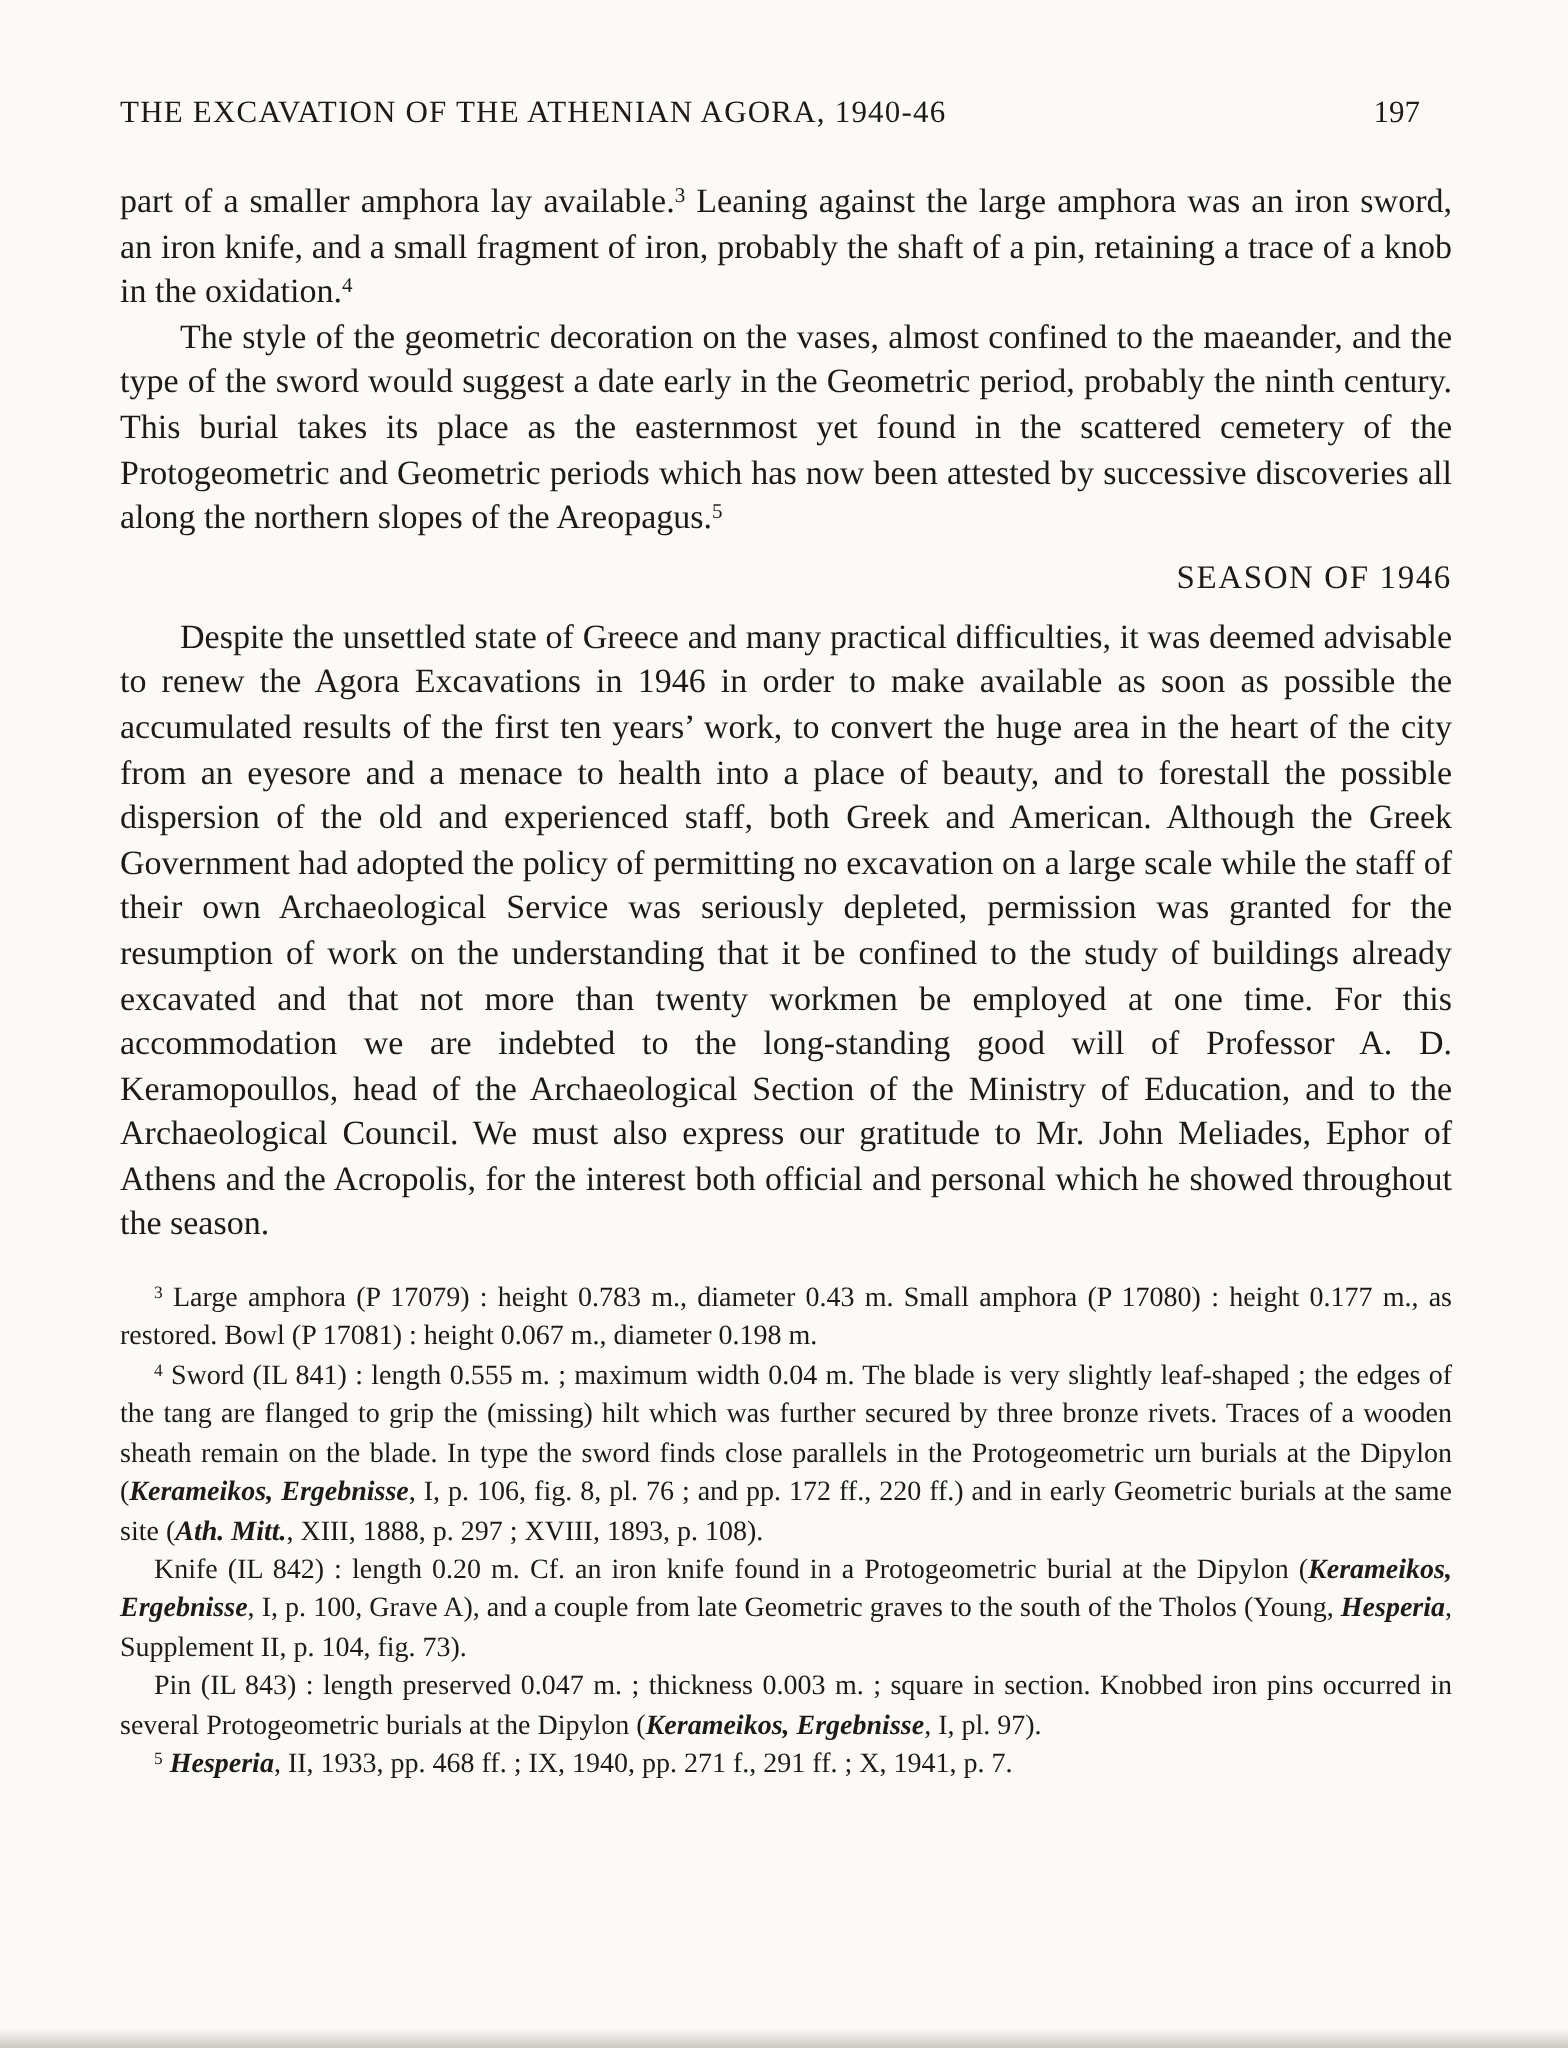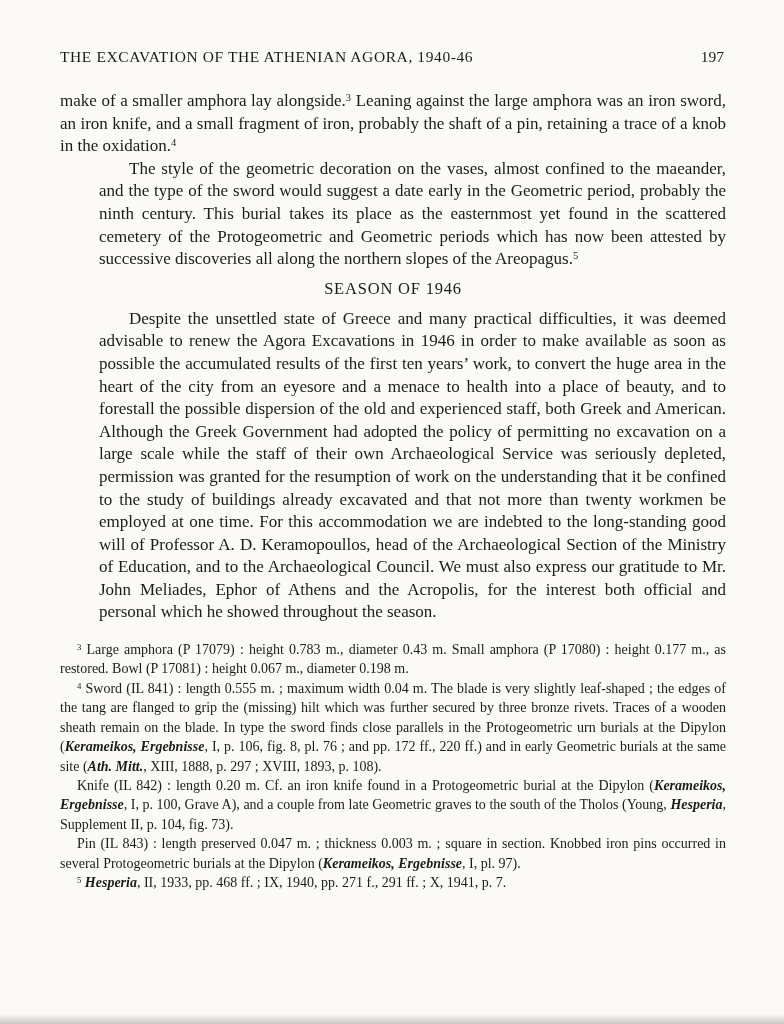--- a/index.html
+++ b/index.html
@@ -26,32 +26,32 @@
   }
   .running-header .title {
     display: inline;
     font-size: 15.5px;
     font-weight: normal;
     letter-spacing: 0.6px;
     white-space: nowrap;
   }
   .running-header .pagenum {
     position: absolute;
-    right: 2px;
+    right: 16px;
     top: 0;
     font-size: 15.5px;
   }
   .body-text p {
     font-size: 17px;
     line-height: 22.6px;
     text-align: justify;
   }
-  .body-text p.ind { text-indent: 30px; margin-left: 39px; }
+  .body-text p.ind { text-indent: 30px; }
   .section-heading {
-    text-align: center;
+    text-align: right;
     font-size: 16.5px;
     font-weight: normal;
     letter-spacing: 0.8px;
     margin: 8px 0 9px 0;
   }
   .footnotes {
     margin-top: 16px;
   }
   .footnotes p {
     font-size: 14px;
@@ -79,21 +79,21 @@
 <body>
 
 <div class="page">
 
   <div class="running-header">
     <span class="title">THE EXCAVATION OF THE ATHENIAN AGORA, 1940-46</span>
     <span class="pagenum">197</span>
   </div>
 
   <div class="body-text">
-    <p><span>make of a smaller amphora lay alongside.</span><sup>3</sup><span>  Leaning against the large amphora was an iron sword, an iron knife, and a small fragment of iron, probably the shaft of a pin, retaining a trace of a knob in the oxidation.</span><sup>4</sup></p>
+    <p><span>part of a smaller amphora lay available.</span><sup>3</sup><span>  Leaning against the large amphora was an iron sword, an iron knife, and a small fragment of iron, probably the shaft of a pin, retaining a trace of a knob in the oxidation.</span><sup>4</sup></p>
     <p class="ind"><span>The style of the geometric decoration on the vases, almost confined to the maeander, and the type of the sword would suggest a date early in the Geometric period, probably the ninth century.  This burial takes its place as the easternmost yet found in the scattered cemetery of the Protogeometric and Geometric periods which has now been attested by successive discoveries all along the northern slopes of the Areopagus.</span><sup>5</sup></p>
 
     <h2 class="section-heading">SEASON OF 1946</h2>
 
     <p class="ind"><span>Despite the unsettled state of Greece and many practical difficulties, it was deemed advisable to renew the Agora Excavations in 1946 in order to make available as soon as possible the accumulated results of the first ten years’ work, to convert the huge area in the heart of the city from an eyesore and a menace to health into a place of beauty, and to forestall the possible dispersion of the old and experienced staff, both Greek and American.  Although the Greek Government had adopted the policy of permitting no excavation on a large scale while the staff of their own Archaeological Service was seriously depleted, permission was granted for the resumption of work on the understanding that it be confined to the study of buildings already excavated and that not more than twenty workmen be employed at one time.  For this accommodation we are indebted to the long-standing good will of Professor A. D. Keramopoullos, head of the Archaeological Section of the Ministry of Education, and to the Archaeological Council.  We must also express our gratitude to Mr. John Meliades, Ephor of Athens and the Acropolis, for the interest both official and personal which he showed throughout the season.</span></p>
   </div>
 
   <div class="footnotes">
     <p><sup>3</sup><span> Large amphora (P 17079) :  height 0.783 m., diameter 0.43 m.  Small amphora (P 17080) : height 0.177 m., as restored.  Bowl (P 17081) :  height 0.067 m., diameter 0.198 m.</span></p>
     <p><sup>4</sup><span> Sword (IL 841) :  length 0.555 m. ; maximum width 0.04 m.  The blade is very slightly leaf-shaped ; the edges of the tang are flanged to grip the (missing) hilt which was further secured by three bronze rivets.  Traces of a wooden sheath remain on the blade.  In type the sword finds close parallels in the Protogeometric urn burials at the Dipylon (</span><i>Kerameikos, Ergebnisse</i><span>, I, p. 106, fig. 8, pl. 76 ; and pp. 172 ff., 220 ff.) and in early Geometric burials at the same site (</span><i>Ath. Mitt.</i><span>, XIII, 1888, p. 297 ; XVIII, 1893, p. 108).</span></p>

